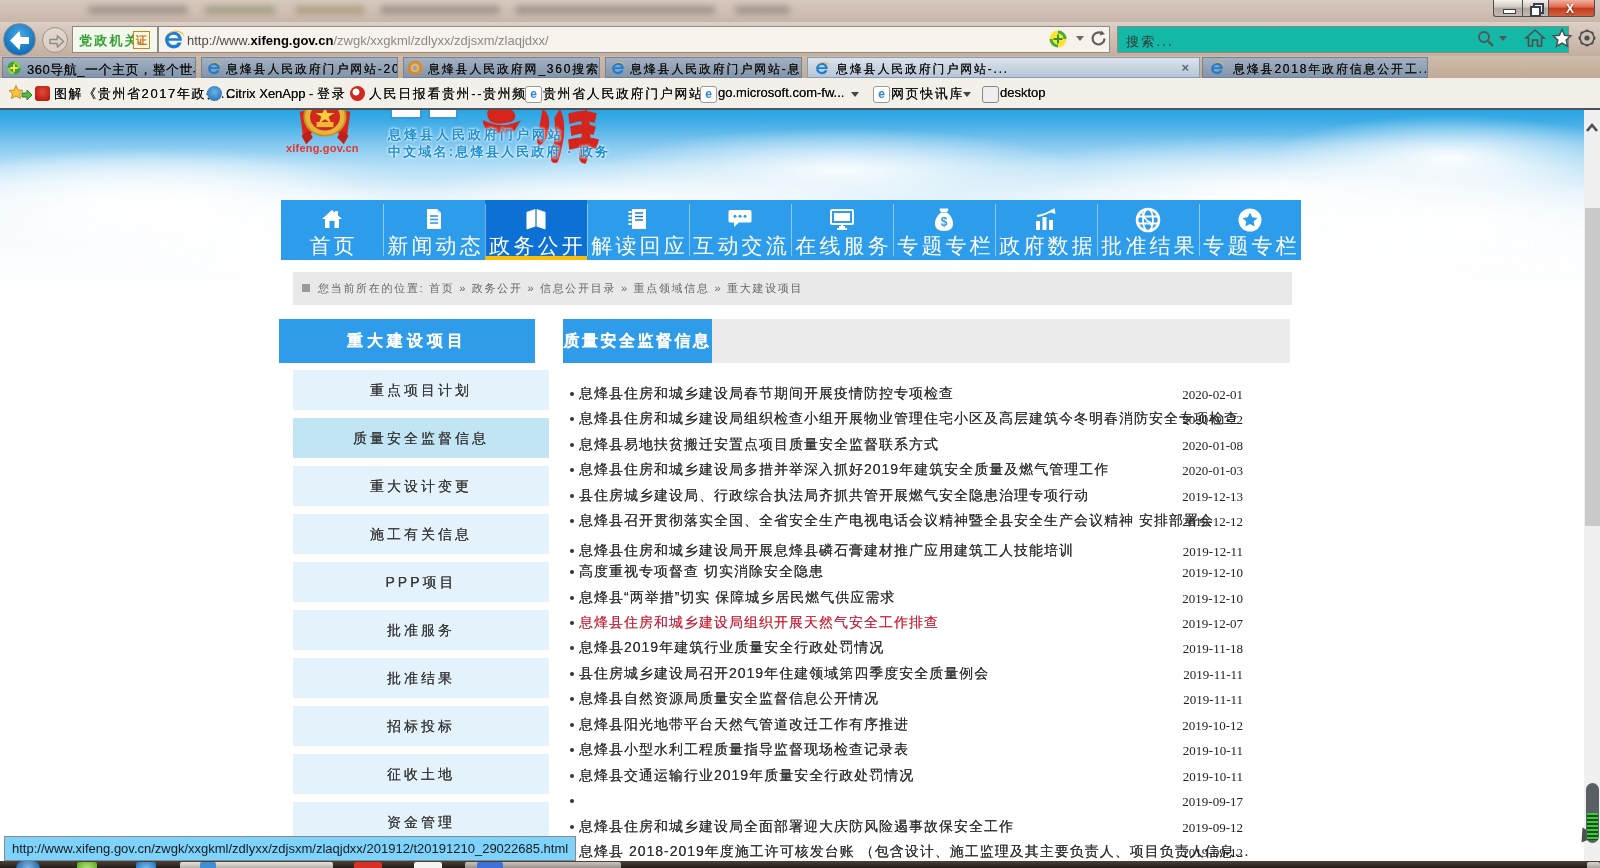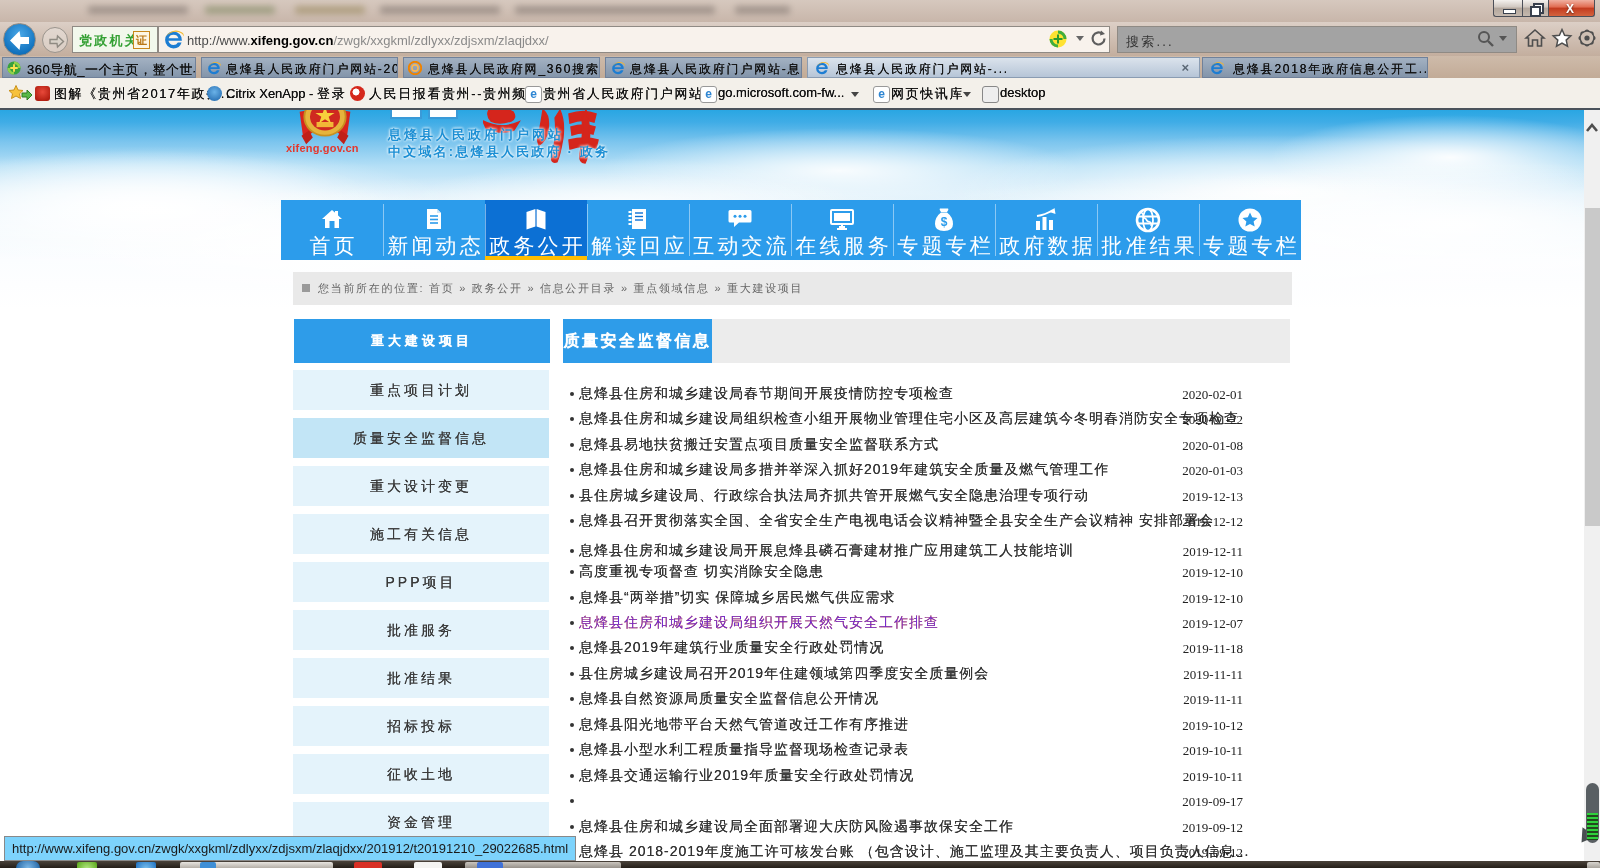--- a/index.html
+++ b/index.html
@@ -21,21 +21,21 @@
 #fwdbtn{left:42px;top:27px;width:26px;height:26px;border-radius:50%;background:rgba(235,228,222,.55);border:1px solid #9a948d;box-sizing:border-box}
 .field{background:#f6f0e9;border:1px solid #8f8a84;box-sizing:border-box;top:26px;height:27px}
 #dombox{left:72px;width:86px;background:#f2f8ec}
 #dombox span.t{position:absolute;left:6px;top:5px;font-size:13px;letter-spacing:2.2px;color:#33a033;font-weight:bold;white-space:nowrap}
 #dombox .badge{position:absolute;left:60px;top:4px;width:15px;height:16px;border:1.5px solid #c8871c;color:#b97613;background:#fdf6e3;font-size:11px;line-height:16px;text-align:center;letter-spacing:0;font-weight:bold}
 #dombox .car{position:absolute;right:-18px;top:10px;width:0;height:0;border:4px solid transparent;border-top:5px solid #777}
 #addr{left:158px;width:952px;background:#f8f2ec}
 #addr .url{position:absolute;left:28px;top:6px;font-size:13px;color:#4a4a4a;white-space:nowrap}
 #addr .url b{color:#000}
 #addr .url span.path{color:#8a8a8a}
-#searchbox{left:1117px;width:400px;background:#a3a3a3}
+#searchbox{left:1117px;width:452px;background:#14b8a6}
 #searchbox .ph{position:absolute;left:8px;top:6px;font-size:13px;color:#333;letter-spacing:2.2px}
 
 #tabrow{left:0;top:56px;width:1600px;height:22px;background:linear-gradient(#cebbaa,#c2ab97)}
 .tab{top:57px;height:21px;background:linear-gradient(#a3b1c2,#8395aa);border:1px solid #70819a;box-sizing:border-box;overflow:hidden;white-space:nowrap}
 .tab .tt{position:absolute;left:24px;top:3px;font-size:12px;color:#111;letter-spacing:1.8px;text-shadow:0 0 .5px #111}
 .tab.lat .tt{letter-spacing:0.5px;font-size:13px}
 .tab.act{background:linear-gradient(#dbe3ec,#b6c5d7);border-color:#8a9cb2}
 
 #favbar{left:0;top:78px;width:1600px;height:30px;background:#f3f0ea}
 #darkline{left:0;top:108px;width:1600px;height:2px;background:#4a525b}
@@ -57,31 +57,31 @@
 .ni{position:absolute;top:0;width:102px;height:60px;text-align:center}
 .ni .sep{position:absolute;left:0;top:4px;width:1px;height:52px;background:rgba(255,255,255,.45)}
 .ni svg{position:absolute;left:39px;top:7px}
 .ni .lb{position:absolute;left:0;top:32px;width:102px;font-size:21px;color:#fff;letter-spacing:3.2px;text-indent:3.2px}
 .ni.act{background:#0c70d4;height:56px;border-bottom:4px solid #ffbd00}
 
 #crumb{left:293px;top:162px;width:999px;height:33px;background:#e9e9e9;font-size:11px;color:#666;line-height:33px}
 #crumb .sq{display:inline-block;width:8px;height:8px;background:#9a9a9a;margin:0 8px 0 9px}
 .cjk12{letter-spacing:1.7px}
 
-#sbhead{left:294px;top:209px;width:256px;height:44px;background:#2e9ce9;color:#fff;font-size:13px;font-weight:bold;text-align:center;line-height:44px;letter-spacing:4px;text-shadow:0 0 .7px #fff}
+#sbhead{left:279px;top:209px;width:256px;height:44px;background:#2e9ce9;color:#fff;font-size:16px;font-weight:bold;text-align:center;line-height:44px;letter-spacing:4px;text-shadow:0 0 .7px #fff}
 .sbi{left:293px;width:256px;height:40px;background:#e4f3fb;color:#3a3a3a;font-size:14px;text-align:center;line-height:40px;letter-spacing:3px;text-shadow:0 0 .6px #3a3a3a}
 .sbi.sel{background:#c2e5f6}
 
 #cstrip{left:563px;top:209px;width:727px;height:44px;background:#ececec}
 #chead{left:563px;top:209px;width:149px;height:44px;background:#2e9ce9;color:#fff;font-size:16px;font-weight:bold;text-align:center;line-height:44px;letter-spacing:2.5px;text-shadow:0 0 .7px #fff}
 .row{left:563px;width:727px;height:25px;font-size:14px;color:#333}
 .row .dot{position:absolute;left:7px;top:11px;width:4px;height:4px;background:#333;border-radius:50%}
 .row .ti{position:absolute;left:16px;top:4px;white-space:nowrap;letter-spacing:1px;text-shadow:0 0 .6px #333}
 .row .dt{position:absolute;right:47px;top:6px;font-family:"Liberation Serif",serif;font-size:13px;color:#222}
-.row.hot .ti{color:#6d28d9;text-shadow:0 0 .6px #ff7e00}
+.row.hot .ti{color:#be185d;text-shadow:0 0 .6px #ff7e00}
 
 #sbar{left:1584px;top:110px;width:16px;height:752px;background:#f0f0f0}
 #sthumb{left:1585px;top:208px;width:15px;height:318px;background:#c9c9c9}
 
 #pill{left:1586px;top:783px;width:13px;height:60px;border-radius:7px;background:#595f63;overflow:hidden}
 #pill .st{position:absolute;left:1px;bottom:3px;width:11px;height:27px;background:repeating-linear-gradient(#2fd03c 0 2px,#24471f 2px 4px)}
 #pillarrow{left:1575px;top:830px;width:0;height:0;border:8px solid transparent;border-top:13px solid #4a4f52;transform:rotate(35deg)}
 
 #tip{left:4px;top:836px;width:572px;height:25px;background:#7dd3fc;border:1px solid #898989;box-sizing:border-box;font-size:13px;color:#1a1a1a;line-height:23px;padding-left:7px}
 

